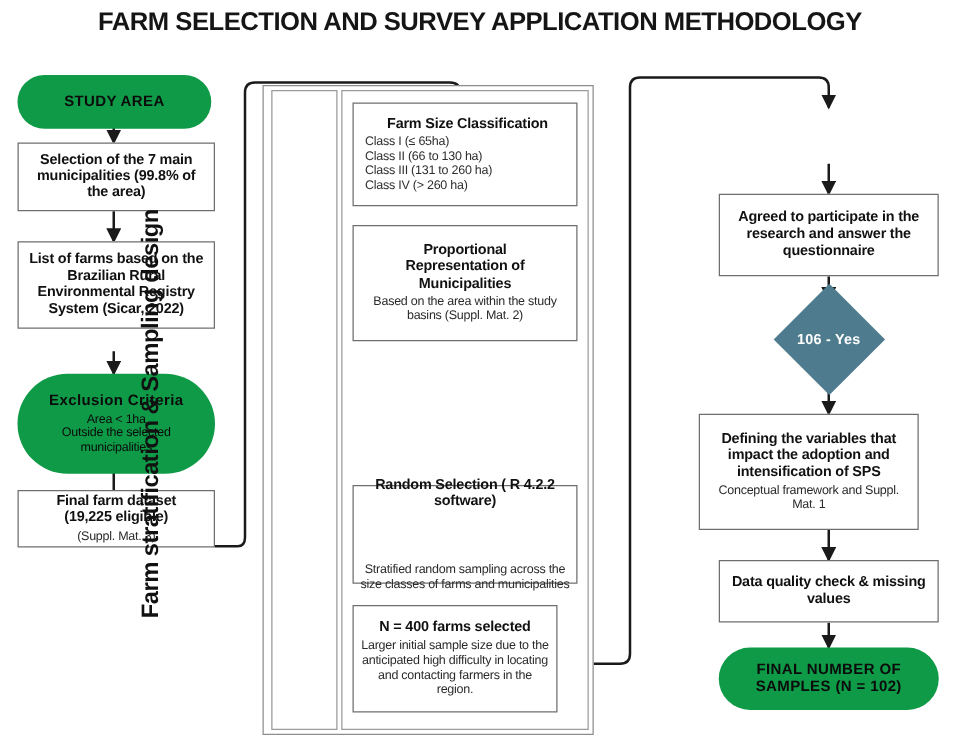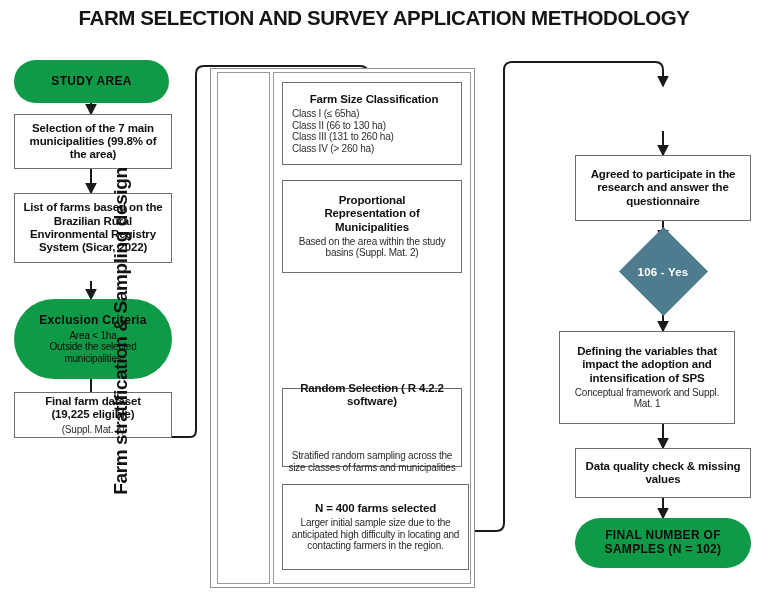--- a/index.html
+++ b/index.html
@@ -189,21 +189,21 @@
     <span class="ttl">Municipalities</span>
     <span class="sub" style="margin-top:2px;">Based on the area within the study basins (Suppl. Mat. 2)</span>
   </div>
 
 
   <div class="node" style="left:282px; top:388px; width:180px; height:79px;gap:40px;">
     <span class="ttl">Random Selection ( R 4.2.2 software)</span>
     <span class="sub" style="margin-top:2px;">Stratified random sampling across the size classes of farms and municipalities</span>
   </div>
 
-  <div class="node" style="left:282px; top:484px; width:187px; height:86px;">
+  <div class="node" style="left:282px; top:484px; width:164px; height:86px;">
     <span class="ttl">N = 400 farms selected</span>
     <span class="sub" style="margin-top:2px;">Larger initial sample size due to the anticipated high difficulty in locating and contacting farmers in the region.</span>
   </div>
 
 
   <div class="node" style="left:575px; top:155px; width:176px; height:66px;">
     <span class="ttl">Agreed to participate in the research and answer the questionnaire</span>
   </div>
 
   <div class="diamond-wrap" style="left:618px; top:240px; width:90px; height:63px;">

